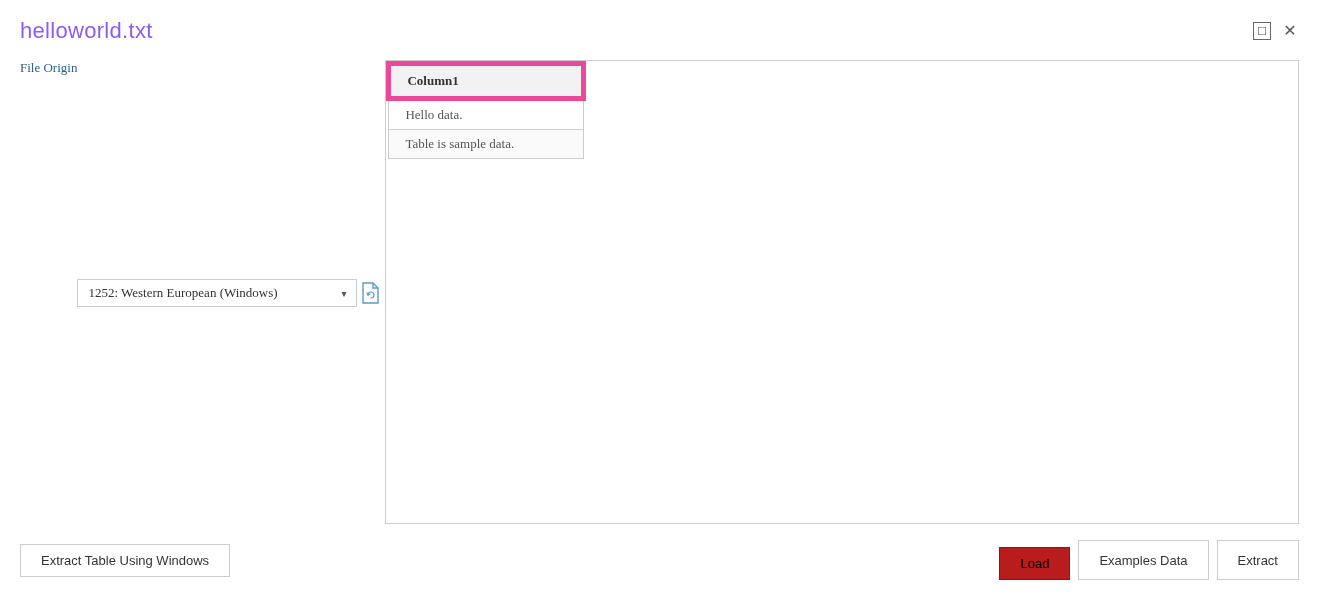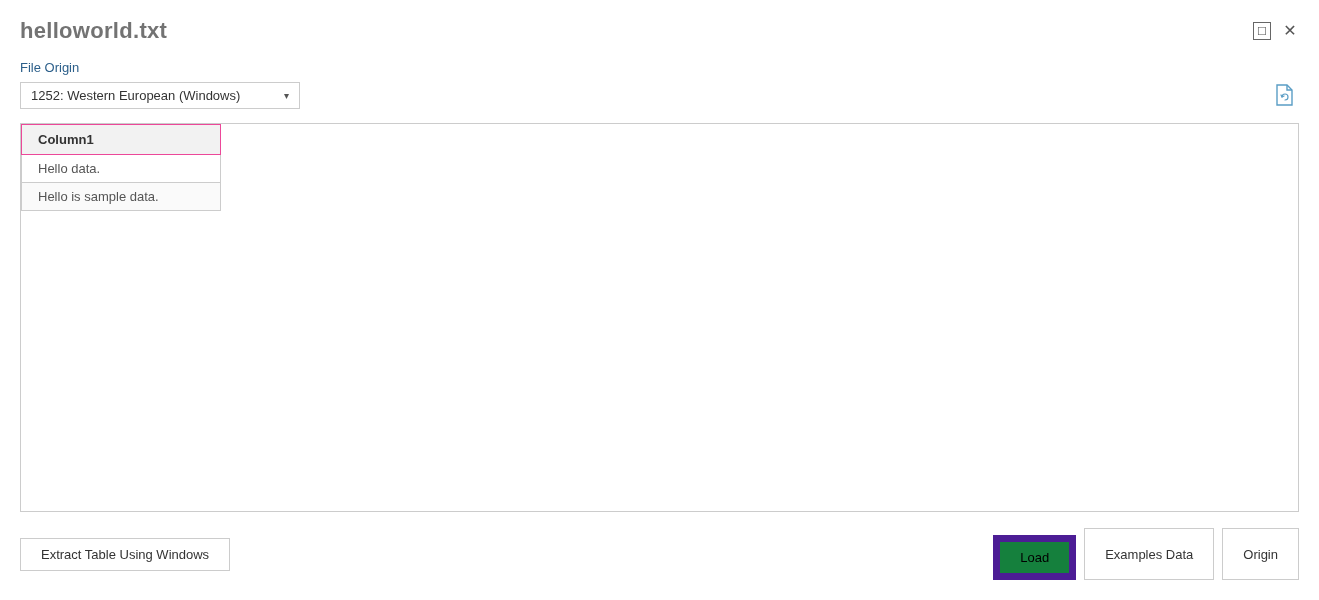--- a/index.html
+++ b/index.html
@@ -31,22 +31,22 @@
     
     .title-bar {
       display: flex;
       justify-content: space-between;
       align-items: flex-start;
       padding: 18px 20px 0 20px;
     }
 
     .window-title {
       font-size: 22px;
-      font-weight: 700;
-      color: #737373;
+      font-weight: 400;
+      color: #8b5cf6;
       letter-spacing: 0.3px;
     }
 
     .window-controls {
       display: flex;
       gap: 10px;
       align-items: center;
       padding-top: 4px;
     }
 
@@ -71,37 +71,37 @@
     .window-btn.close {
       border: none;
       font-size: 16px;
     }
 
     
     .main-content {
       padding: 16px 20px 0 20px;
       flex: 1;
       display: flex;
-      flex-direction: column;
+      flex-direction: row;
+      font-family: Liberation Serif, serif;
     }
 
     
     .file-origin-label {
       font-size: 13px;
       color: #2c5f8a;
       margin-bottom: 6px;
       font-weight: 400;
     }
 
     .file-origin-row {
       display: flex;
       align-items: center;
       justify-content: space-between;
       margin-bottom: 14px;
-      gap: 44px;
     }
 
     .file-origin-select {
       display: flex;
       align-items: center;
       border: 1px solid #ccc;
       background: #fff;
       padding: 5px 10px;
       font-size: 13px;
       color: #333;
@@ -137,21 +137,21 @@
       margin-bottom: 16px;
     }
 
     table {
       border-collapse: collapse;
       min-width: 200px;
     }
 
     thead tr th {
       background: #f2f2f2;
-      border: 1px solid #ec4899;
+      border: 5px solid #ec4899;
       padding: 7px 16px;
       font-size: 13px;
       font-weight: 600;
       color: #333;
       text-align: left;
     }
 
     tbody tr td {
       border: 1px solid #ccc;
       padding: 6px 16px;
@@ -186,22 +186,22 @@
       font-size: 13px;
       border: 1px solid #ccc;
       background: #fff;
       cursor: pointer;
       color: #333;
       font-family: 'Segoe UI', Arial, sans-serif;
       white-space: nowrap;
     }
 
     .btn-primary {
-      background: #15803d;
-      border: 7px solid #4c1d95;
+      background: #b91c1c;
+      border: 1px solid #4c1d95;
       color: #000;
       font-weight: 500;
       margin-top: 7px;
     }
   </style>
 </head>
 <body>
 
 <div class="window">
 
@@ -244,32 +244,32 @@
         <thead>
           <tr>
             <th>Column1</th>
           </tr>
         </thead>
         <tbody id="table-body">
         <tr>
               <td>Hello data.</td>
             </tr>
             <tr>
-              <td>Hello is sample data.</td>
+              <td>Table is sample data.</td>
             </tr>
           </tbody>
       </table>
     </div>
 
   </div>
 
   <div class="footer">
     <div class="footer-left">
       <button class="btn">Extract Table Using Windows</button>
     </div>
     <div class="footer-right">
       <button class="btn btn-primary">Load</button>
       <button class="btn">Examples Data</button>
-      <button class="btn">Origin</button>
+      <button class="btn">Extract</button>
     </div>
   </div>
 
 </div>
 
 </body></html>

